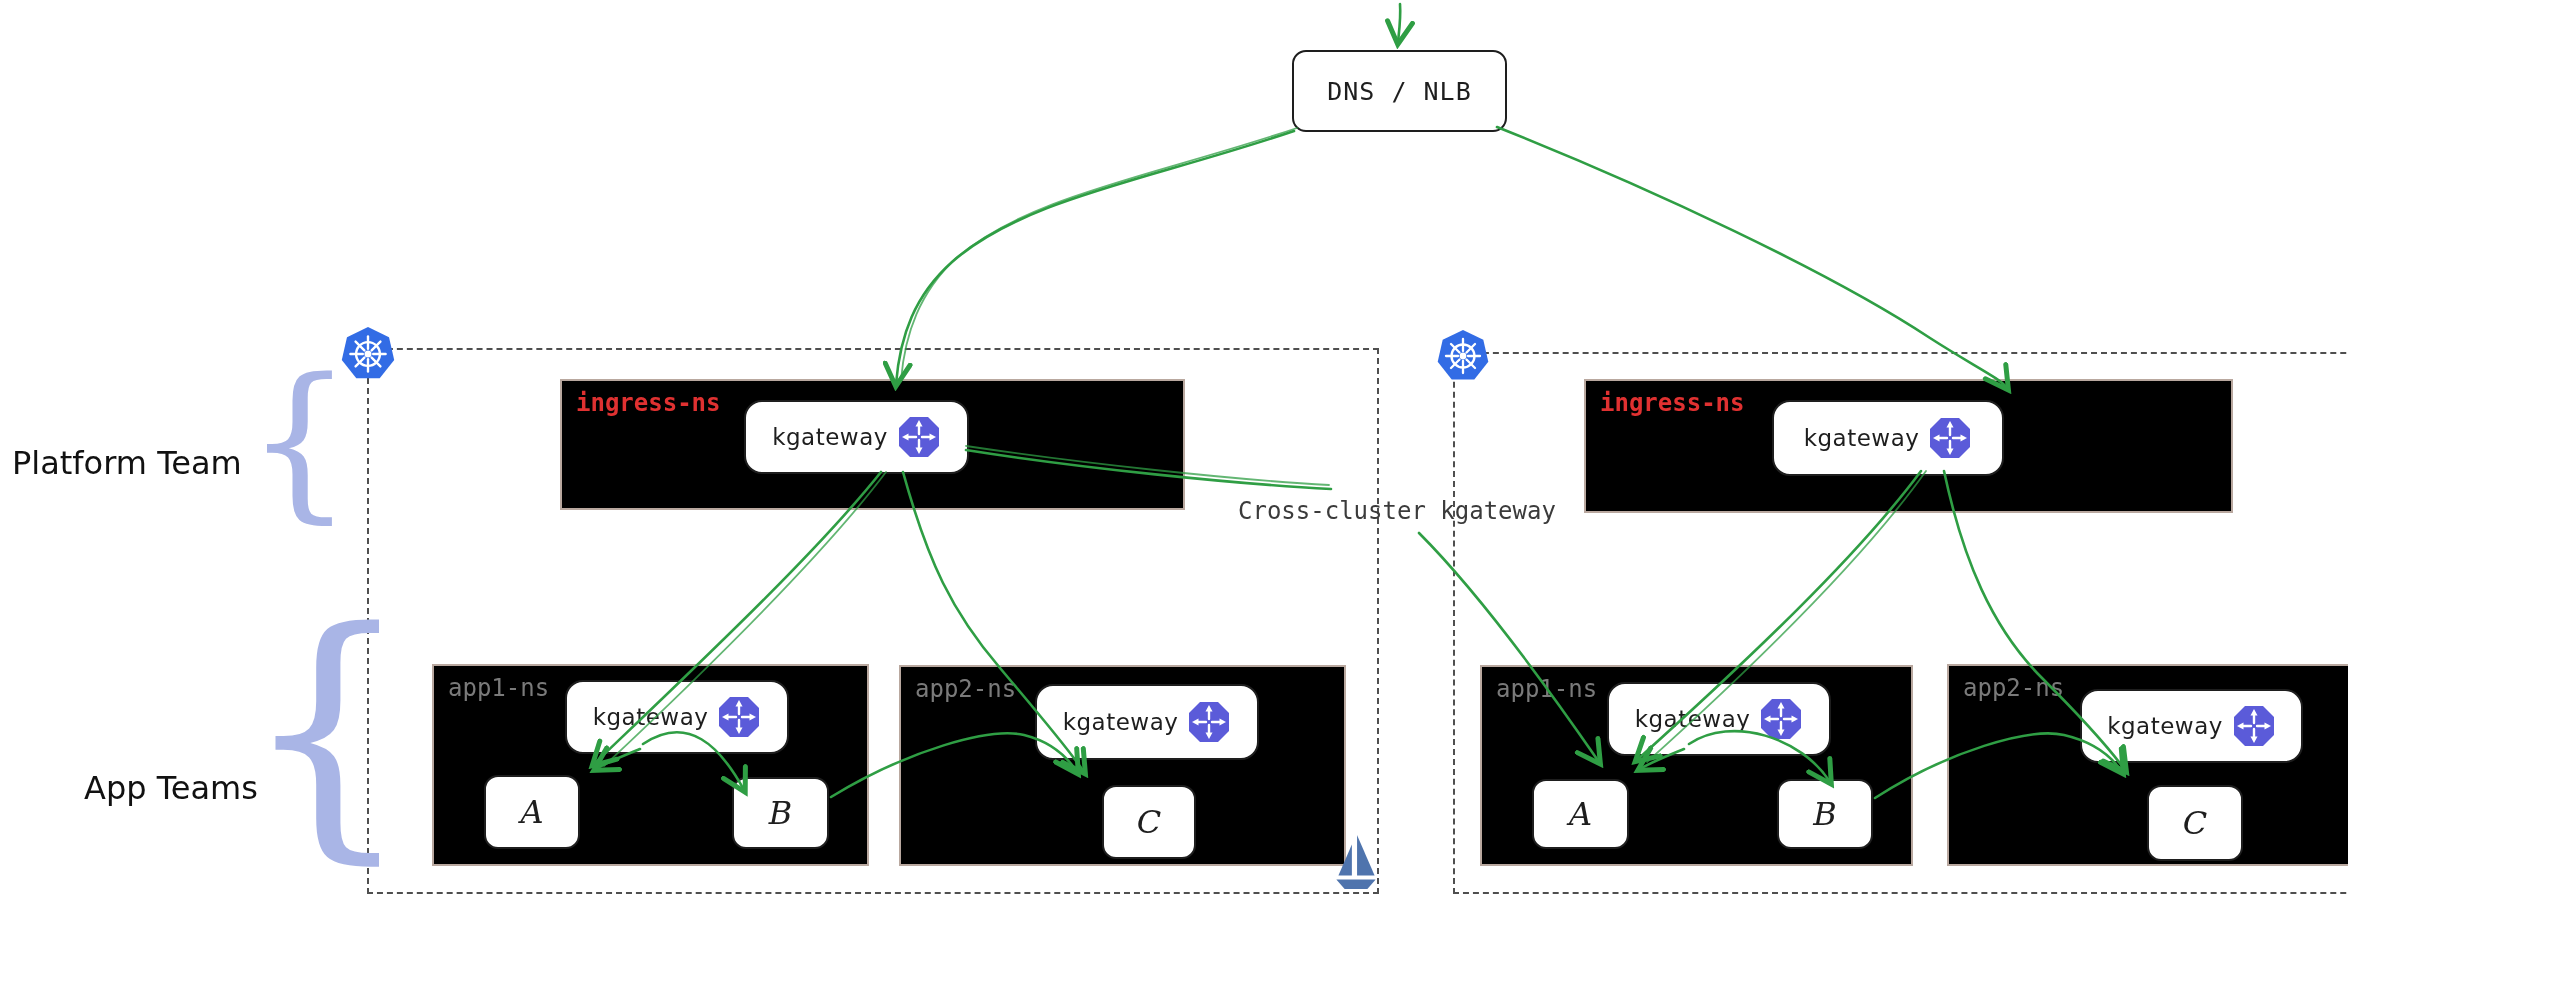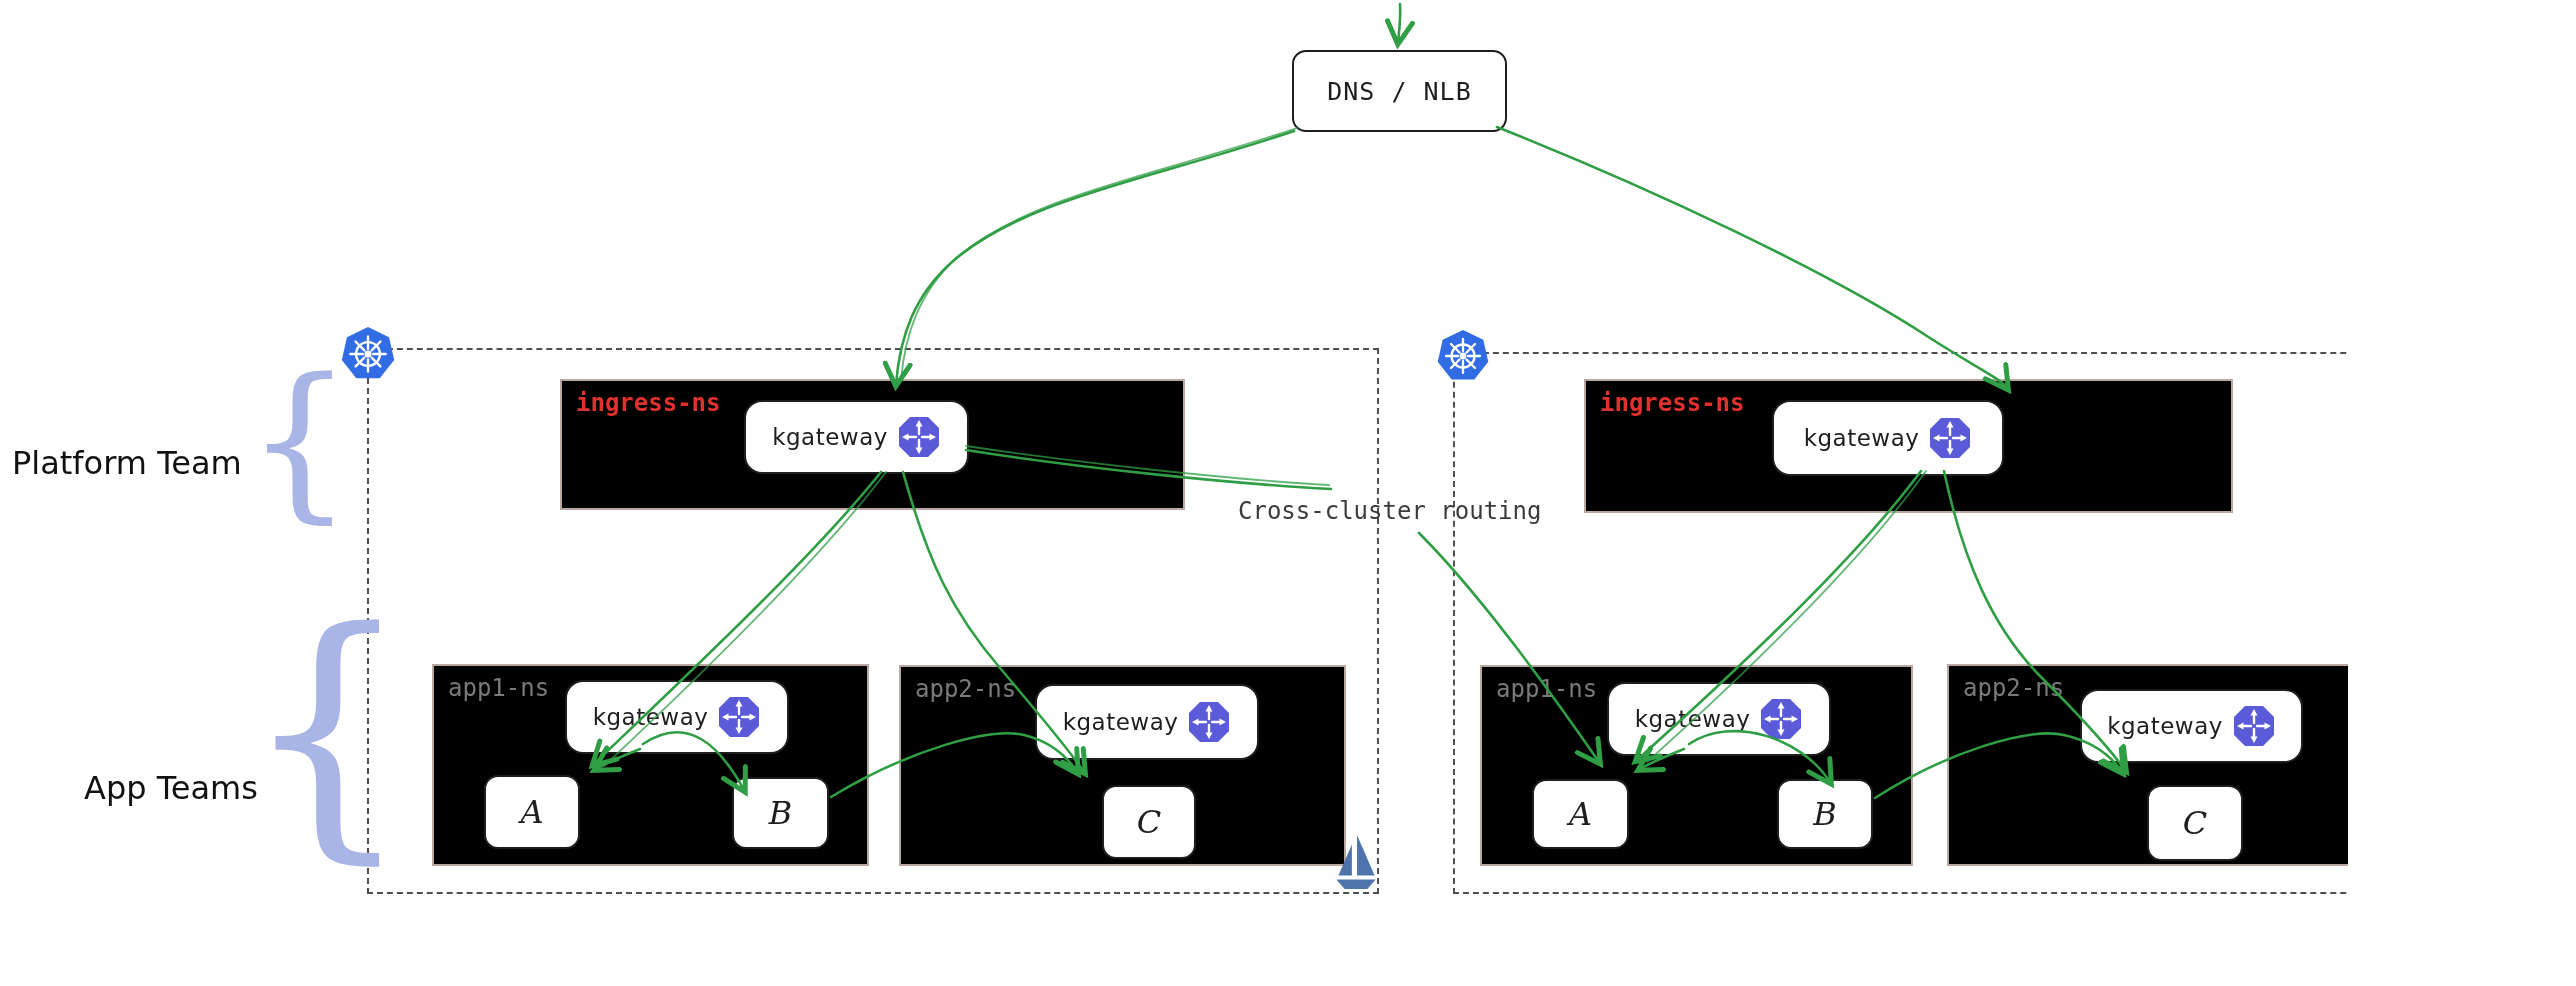--- a/index.html
+++ b/index.html
@@ -108,21 +108,21 @@
 
   <div class="node dns">
     <span>DNS / NLB</span>
   </div>
 
   <div class="side-label platform">Platform Team</div>
   <div class="brace b1">{</div>
   <div class="side-label apps">App Teams</div>
   <div class="brace b2">{</div>
 
-  <div class="cross-label">Cross-cluster routing</div>
+  <div class="cross-label">Cross-cluster kgateway</div>
 
   <div class="cluster cl">
     <div class="nsbox" style="left:191px;top:29px;width:621px;height:127px;">
       <span class="nslabel red">ingress-ns</span>
     </div>
     <div class="node kgw" style="left:375px;top:50px;width:221px;height:70px;">
       <span class="kgw-text">kgateway</span>
       <svg>
           <use href="#kgwicon"></use>
         </svg>

